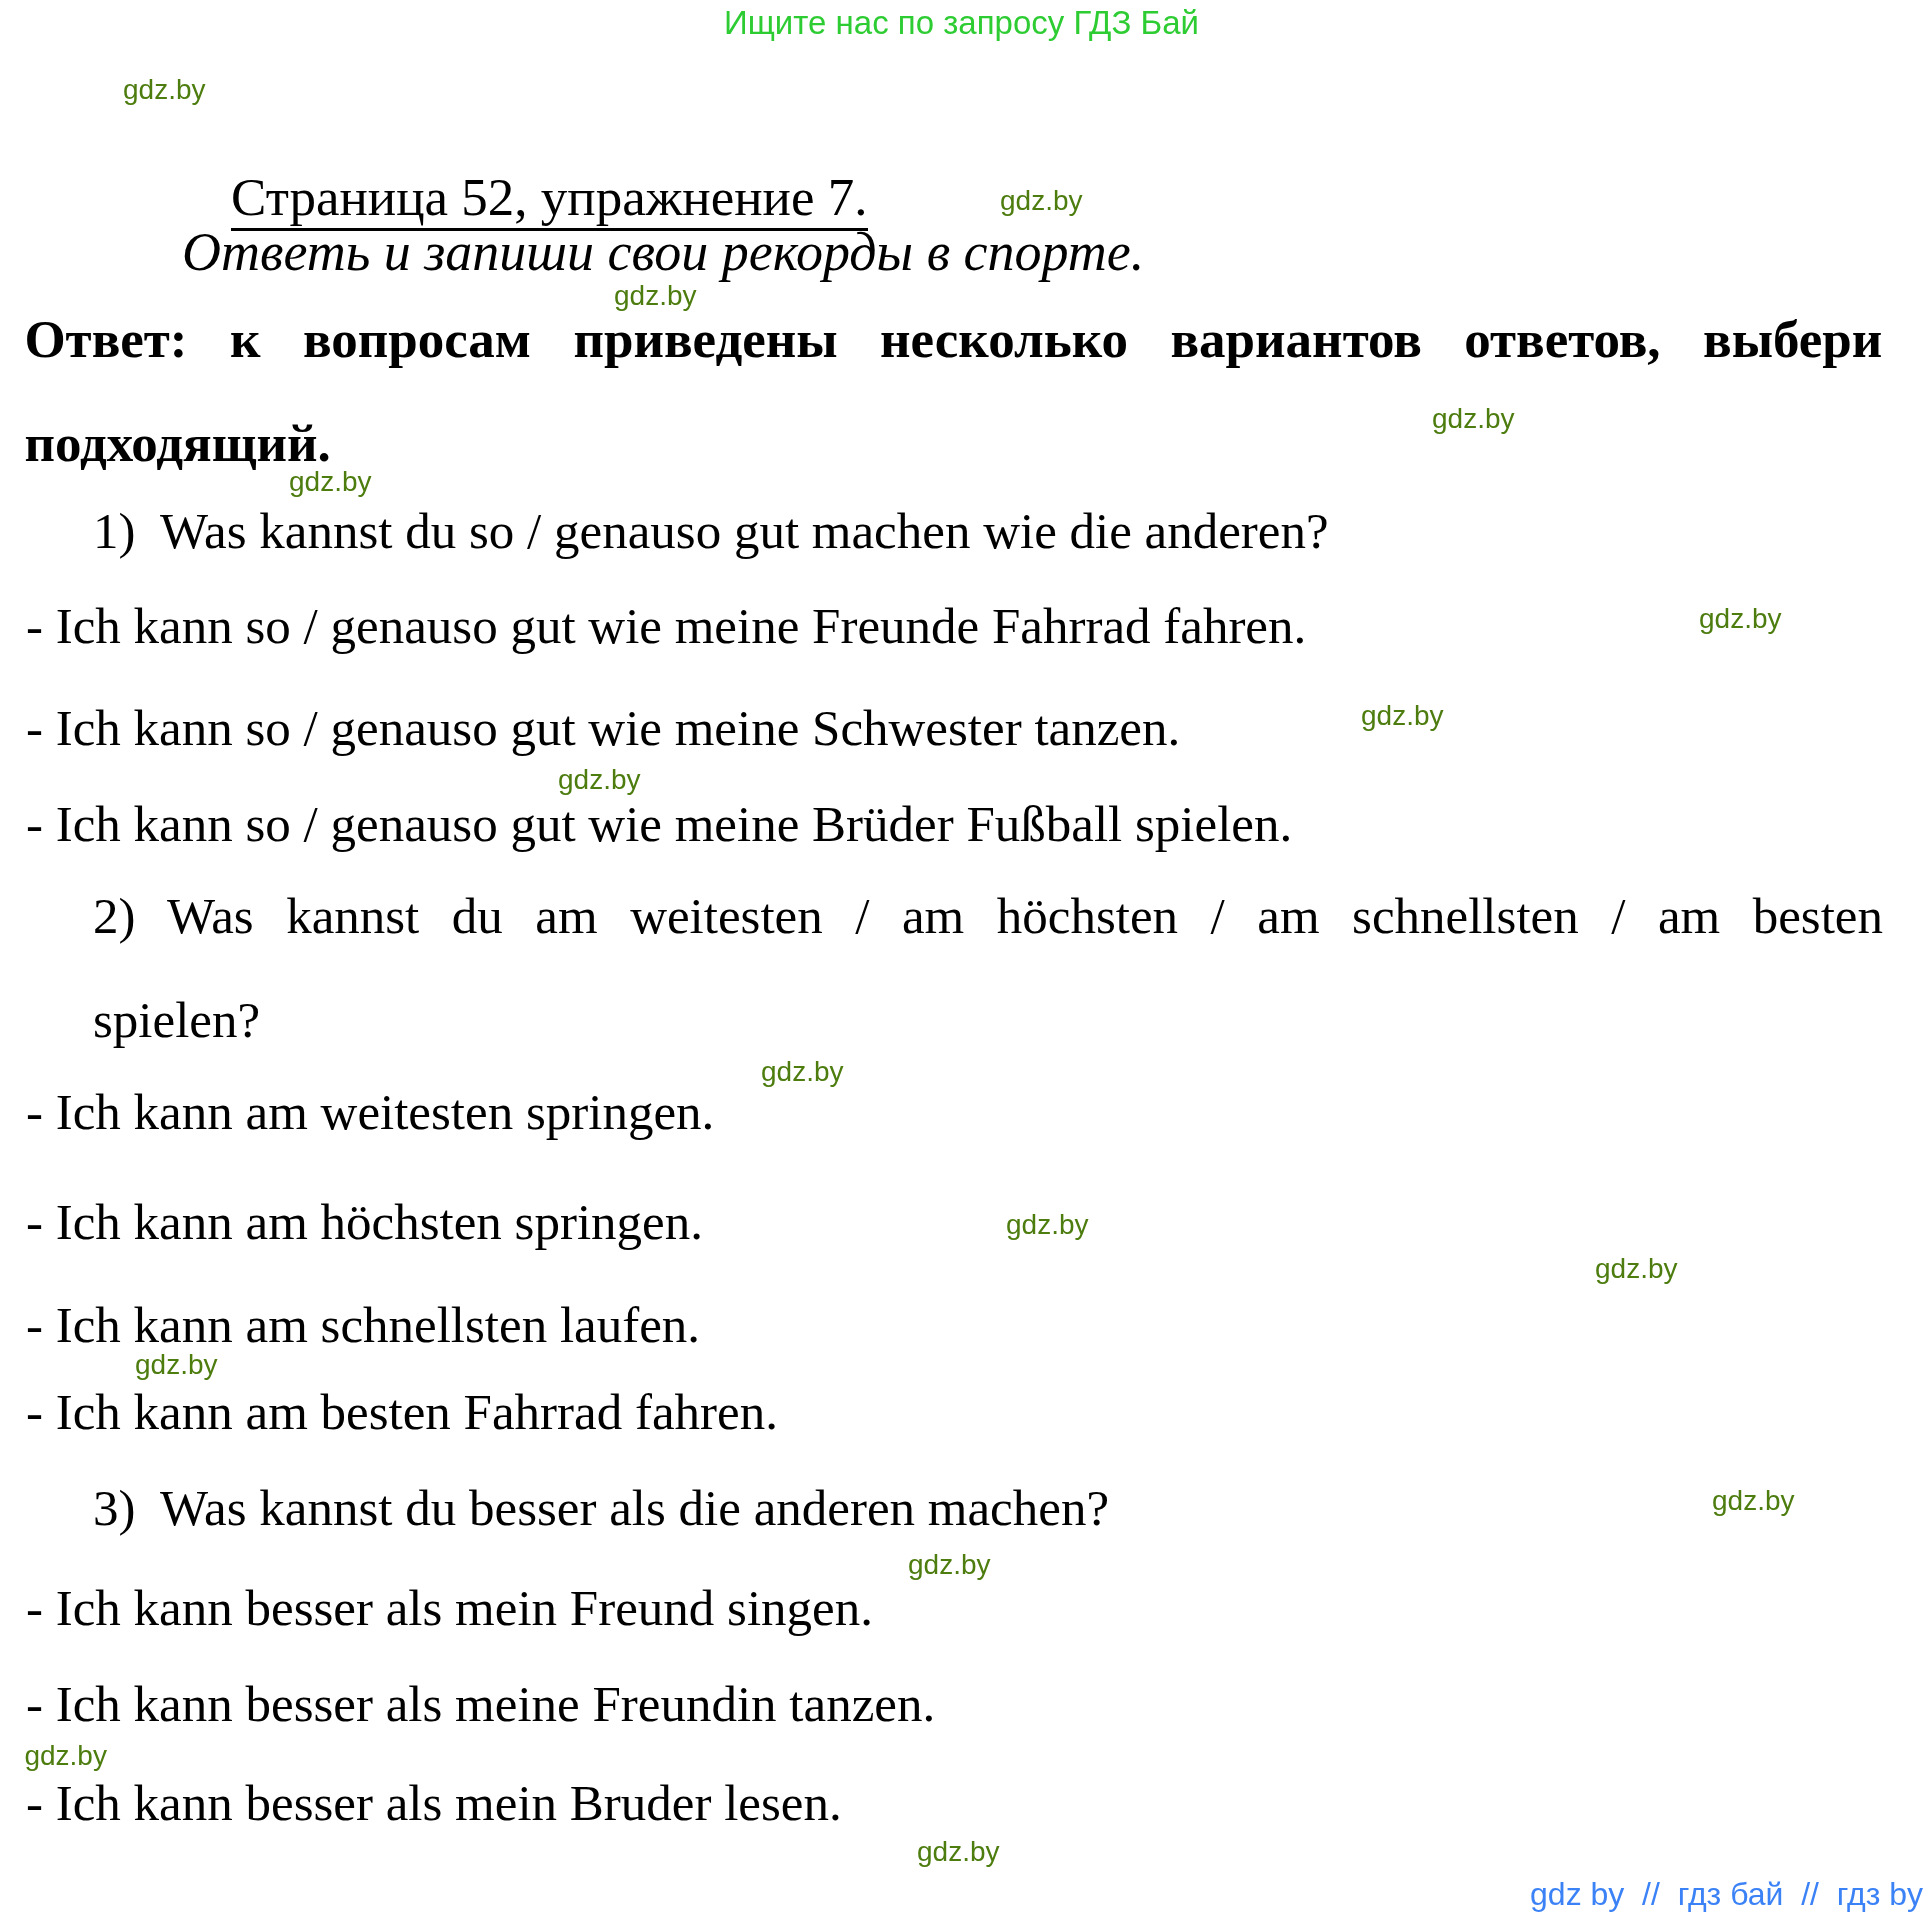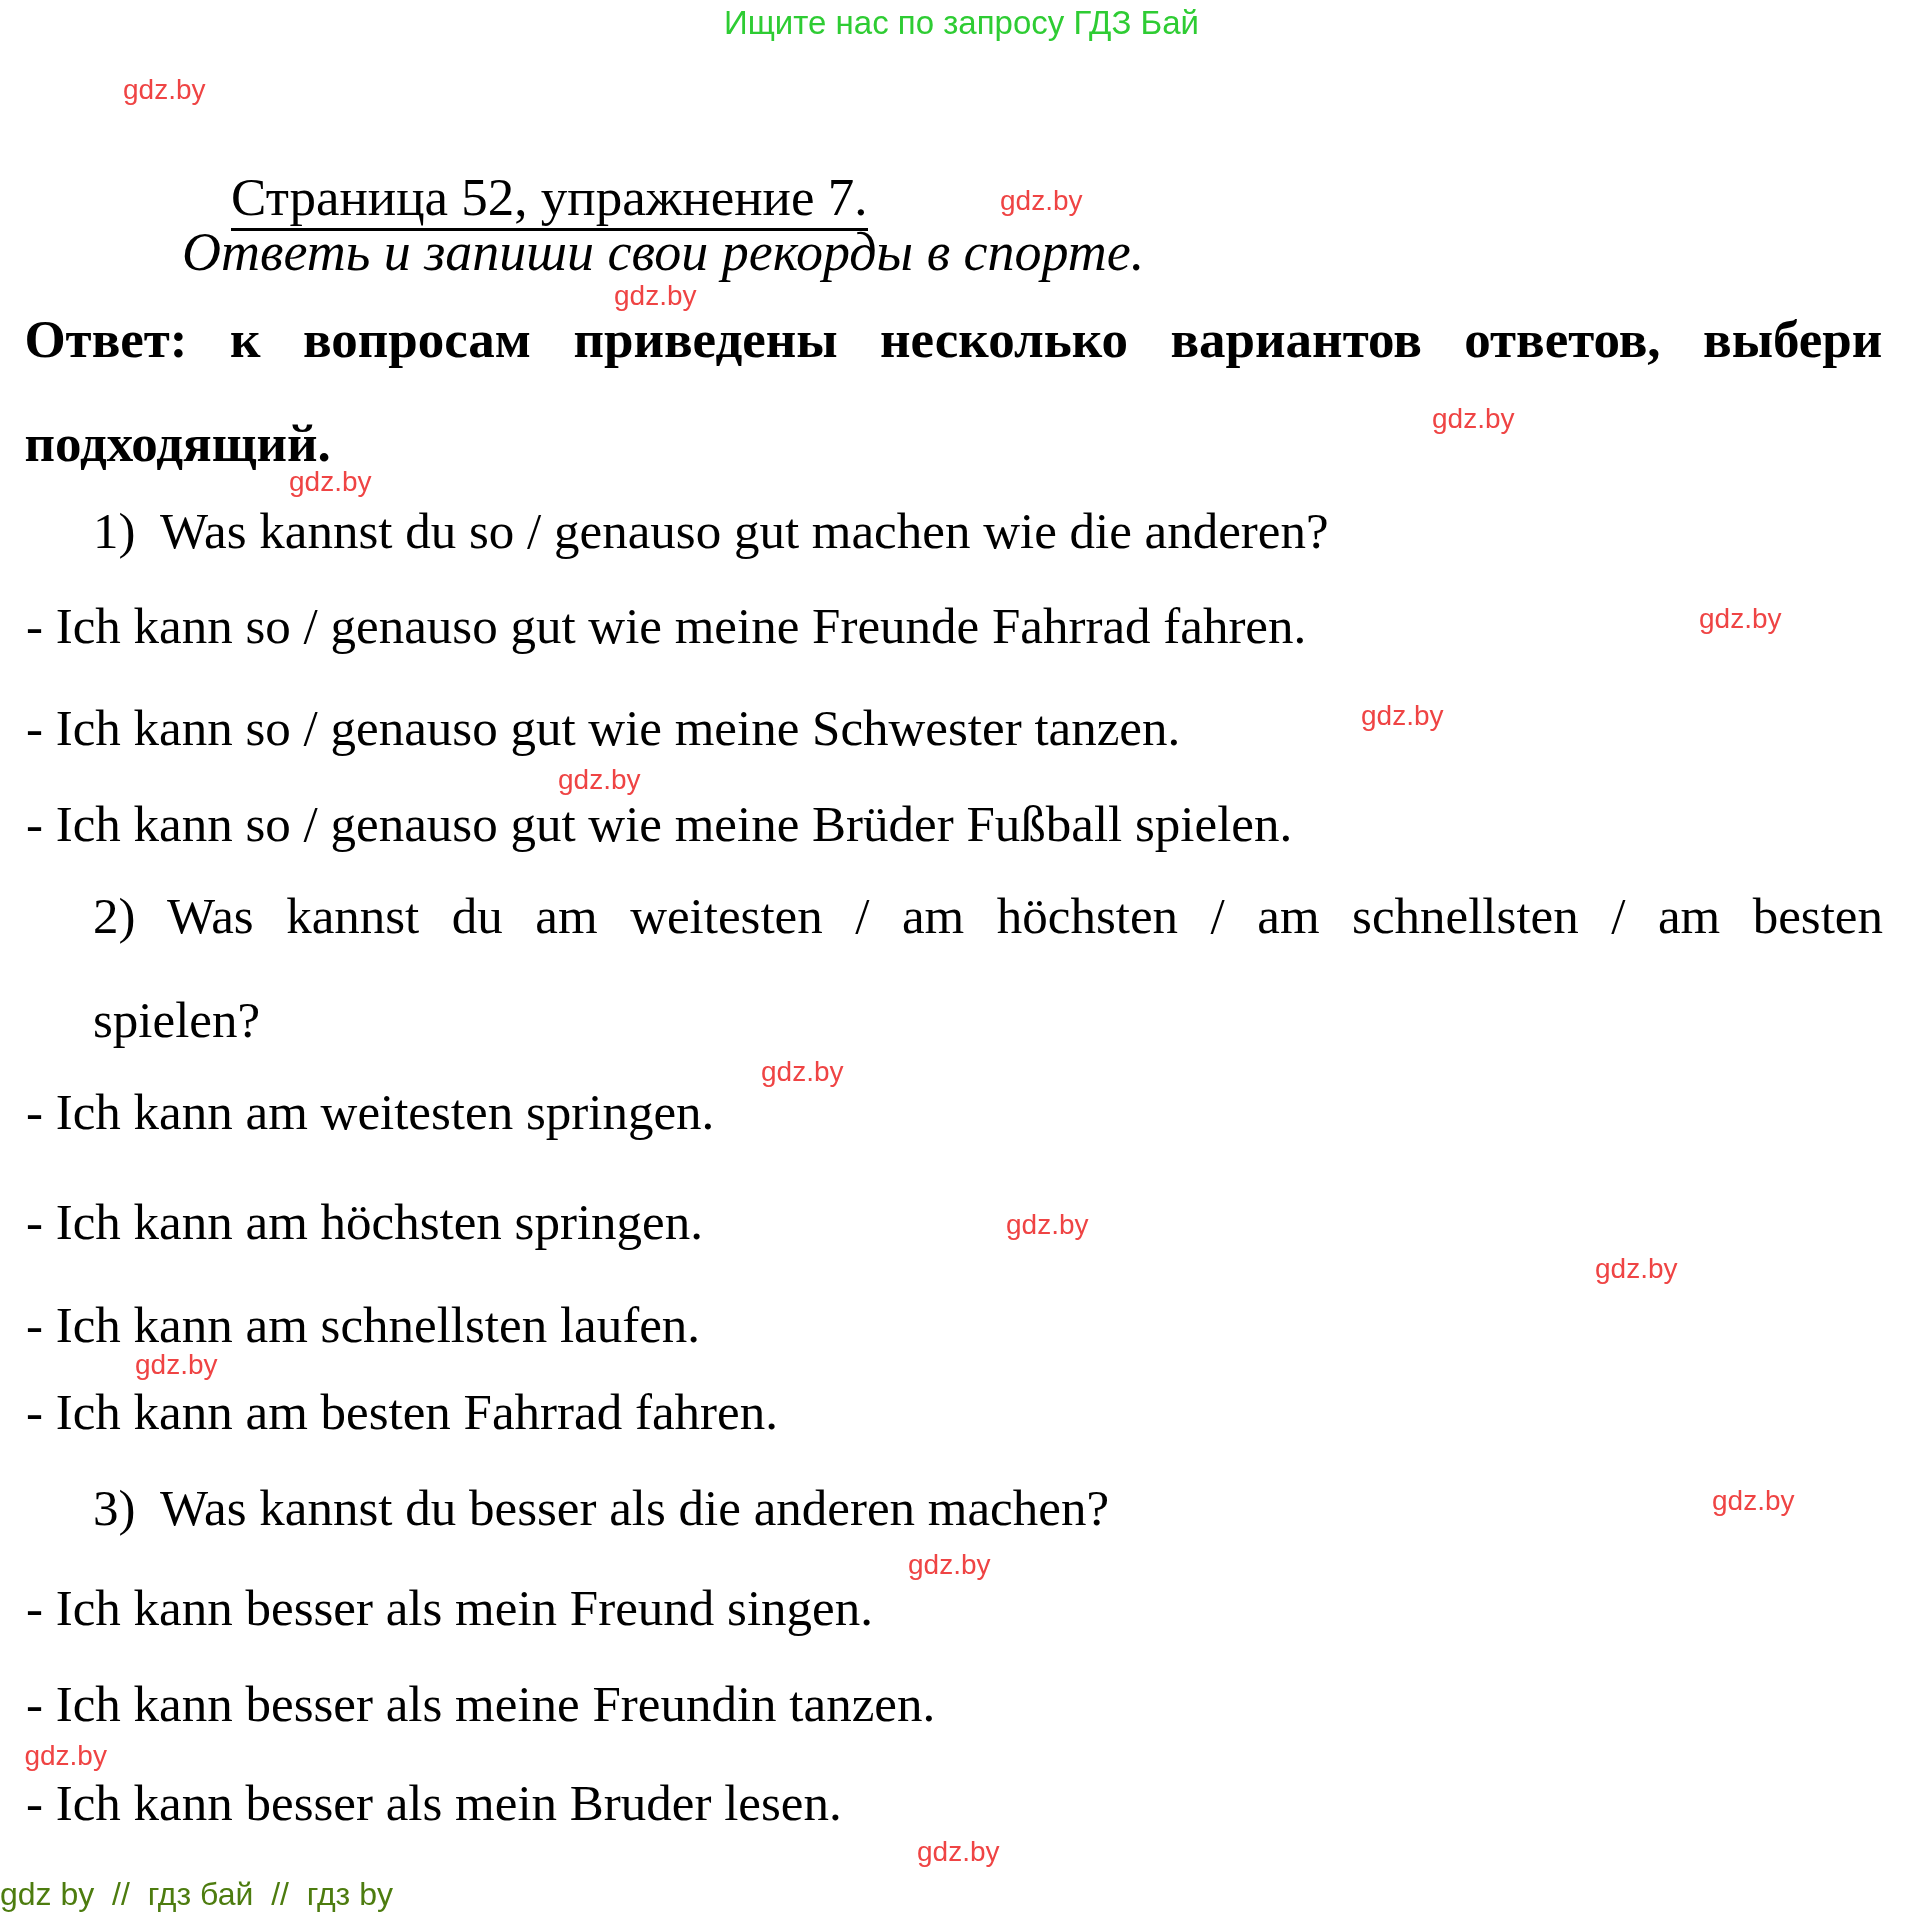--- a/index.html
+++ b/index.html
@@ -17,21 +17,21 @@
     text-align: center;
     font-family: "Liberation Sans", sans-serif;
     font-size: 33px; font-weight: 400;
     color: #2ecc33;
     white-space: pre;
   }
   .wm {
     position: absolute;
     font-family: "Liberation Sans", sans-serif;
     font-size: 28px;
-    color: #ef4444;
+    color: #4d7c0f;
     white-space: pre;
   }
   .line {
     position: absolute;
     font-size: 51px;
     line-height: 1.12;
     white-space: pre;
   }
   .title { font-size: 53px; }
   .title-inner {
@@ -41,24 +41,24 @@
   }
   .task { font-style: italic; font-size: 54px; margin-left: 8px; }
   .bold { font-weight: bold; font-size: 53px; }
   .just {
     white-space: normal;
     text-align: justify;
     text-align-last: justify;
   }
   .footer {
     position: absolute; left: 0; right: 0; top: 1876px;
-    text-align: left;
+    text-align: right;
     font-family: "Liberation Sans", sans-serif;
     font-size: 32px;
-    color: #4d7c0f;
+    color: #3b82f6;
     white-space: pre;
   }
 </style>
 </head>
 <body>
 
 <div class="page">
 
   <div class="promo">Ищите нас по запросу ГДЗ Бай</div>
 

